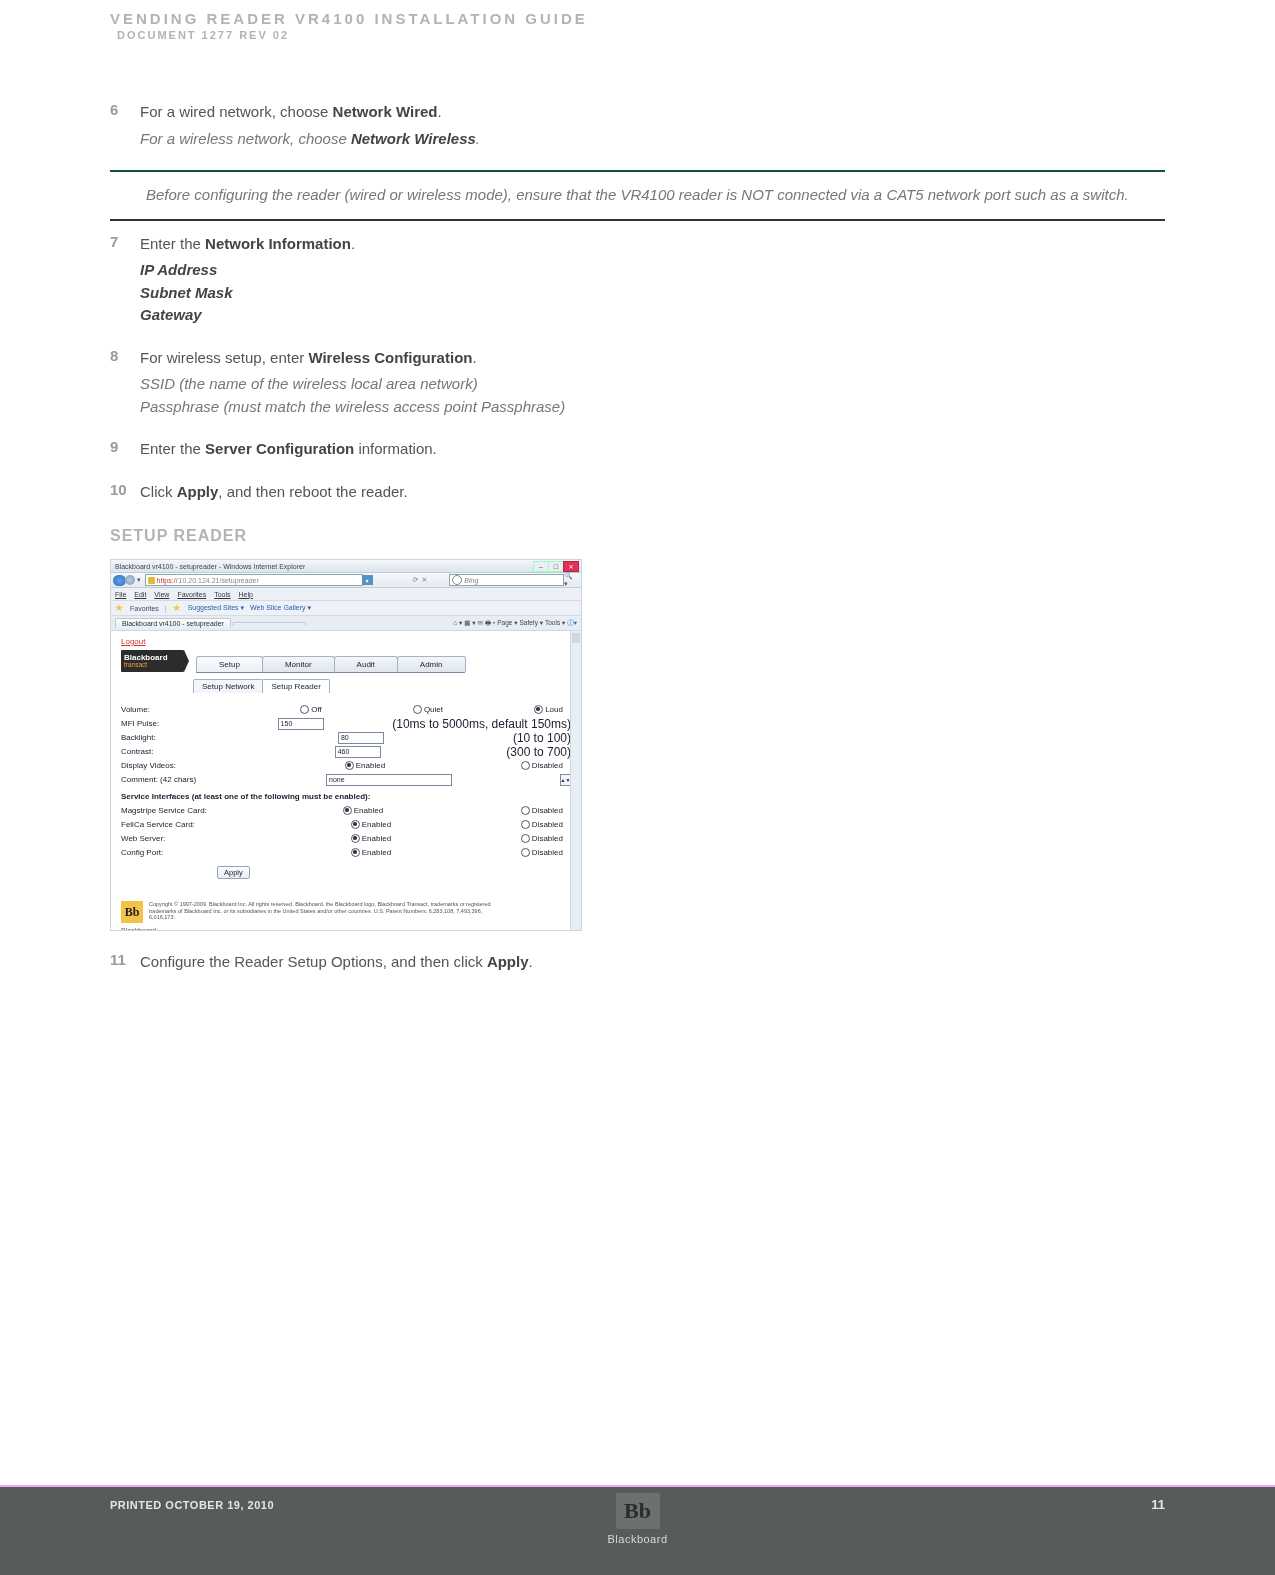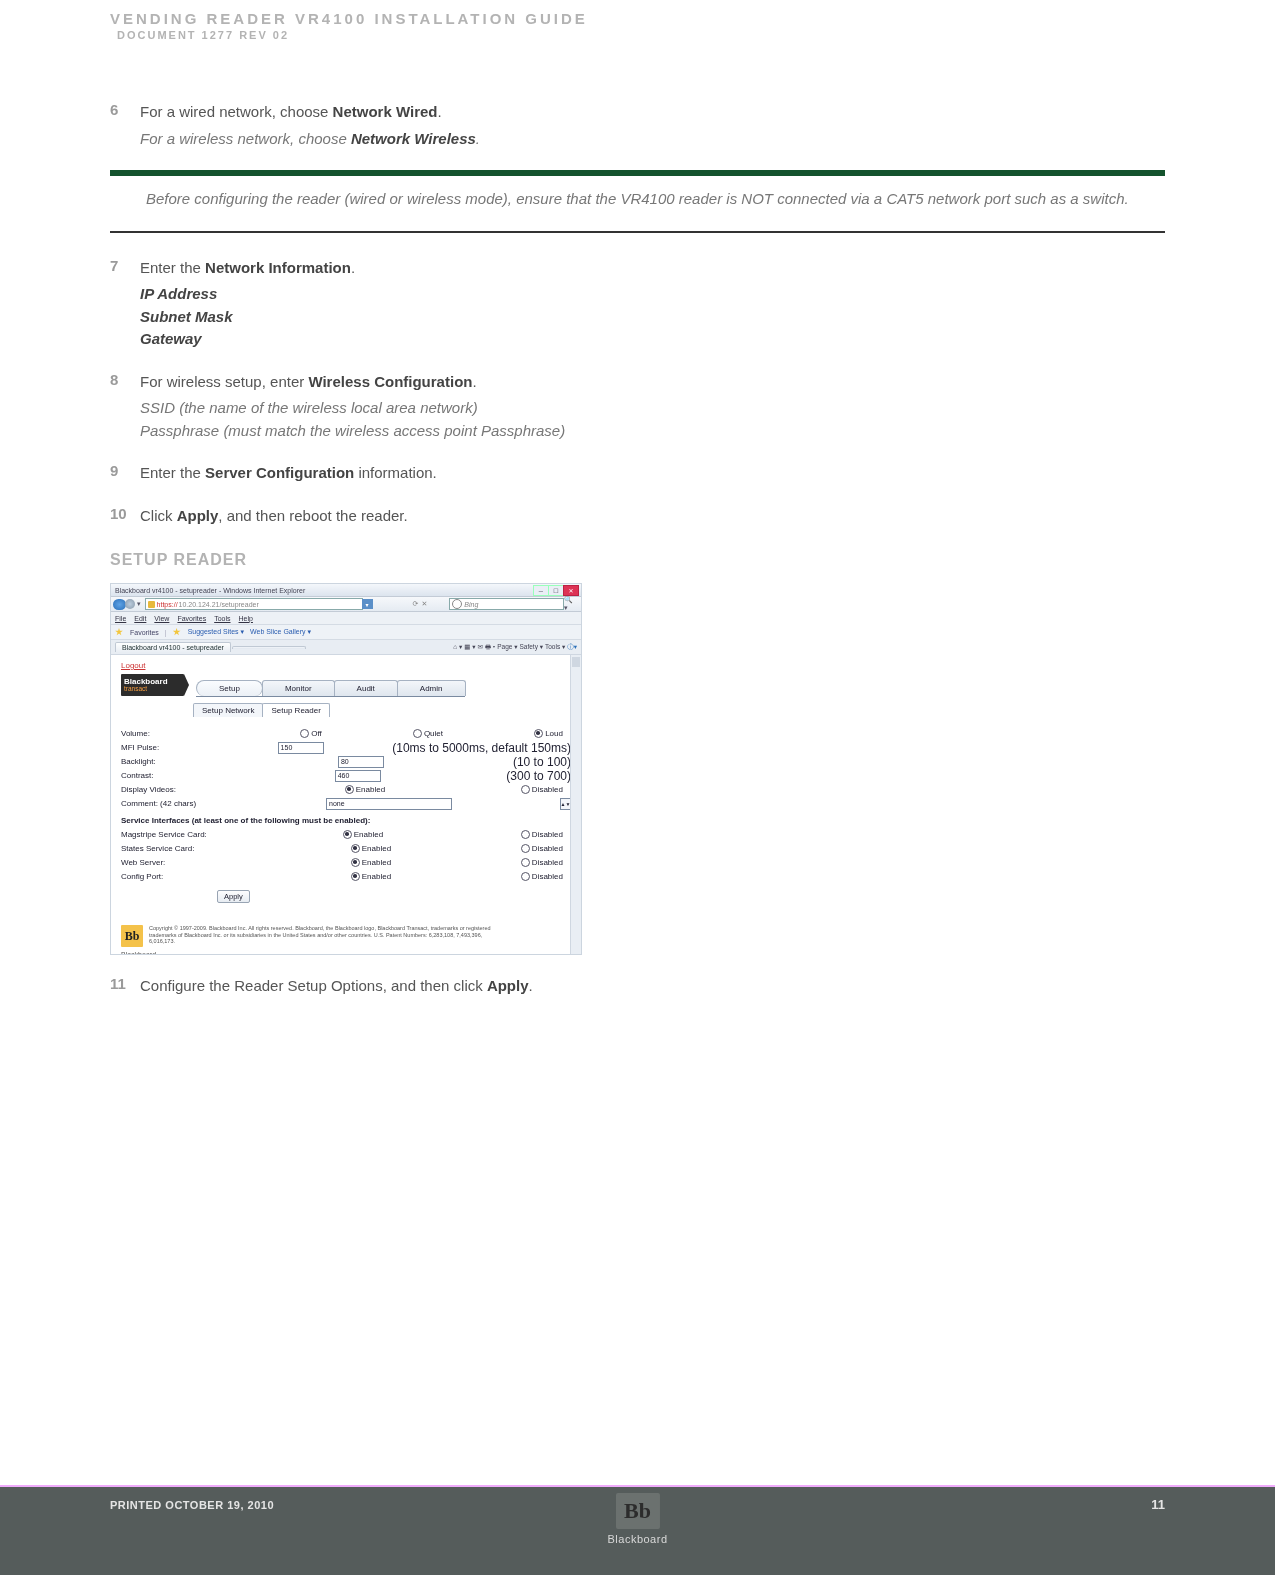--- a/index.html
+++ b/index.html
@@ -6,21 +6,21 @@
   .page { width: 1275px; height: 1575px; position: relative; box-sizing: border-box; }
   .header { padding: 10px 110px 0 110px; }
   .header-title { font-family: Arial, sans-serif; font-size: 15px; letter-spacing: 3px; color: #b3b3b3; font-weight: bold; font-variant: small-caps; }
   .header-sub { font-size: 11px; letter-spacing: 2px; color: #b3b3b3; font-weight: bold; margin-top: 2px; padding-left: 7px; }
   .content { padding: 60px 110px 0 110px; }
   .step { display: flex; margin-bottom: 20px; }
   .step-num { width: 30px; flex: 0 0 30px; color: #9a9a9a; font-weight: bold; font-size: 15px; text-align: left; }
   .step-body { flex: 1; font-size: 15px; line-height: 1.5; color: #555; }
   .step-body .italic { font-style: italic; color: #777; margin-top: 4px; display: block; }
   .step-body b { color: #444; }
-  .callout { border-top: 6px solid #14532d; border-bottom: 2px solid #333; padding: 12px 0 20px 36px; margin: 18px 0 24px 0; font-style: italic; color: #777; font-size: 15px; line-height: 1.5; }
+  .callout { border-top: 2px solid #14532d; border-bottom: 2px solid #333; padding: 12px 0 12px 36px; margin: 18px 0 12px 0; font-style: italic; color: #777; font-size: 15px; line-height: 1.5; }
   .section-heading { font-variant: small-caps; color: #b3b3b3; font-weight: bold; font-size: 16px; letter-spacing: 1px; margin: 24px 0 14px 0; }
   .screenshot { width: 470px; height: 370px; background: #e6ecf3; border: 1px solid #ccd5df; position: relative; font-size: 8px; color: #233; overflow: hidden; }
   .ss-titlebar { height: 12px; background: linear-gradient(#f4f7fb,#dce4ee); border-bottom: 1px solid #c3cbd6; display: flex; align-items: center; padding: 0 4px; font-size: 7px; color: #445; }
   .ss-winbtns { position: absolute; top: 1px; right: 2px; display: flex; gap: 0; }
   .ss-winbtn { width: 14px; height: 9px; background: #eaeff6; border: 1px solid #9fb; font-size: 6px; display: flex; align-items: center; justify-content: center; margin-left: -1px;}
   .ss-winbtn.close { background: #d35; color: #fff; border-color: #b24; }
   .ss-addrbar { height: 14px; background: linear-gradient(#f6f8fb,#e5ebf2); border-bottom: 1px solid #c3cbd6; display: flex; align-items: center; font-size: 7px; }
   .ss-nav-btn { width: 14px; height: 11px; border-radius: 7px; background: radial-gradient(#5fa3e6,#2a6fb8); margin-left: 2px; display: inline-block; }
   .ss-nav-btn.fwd { background: radial-gradient(#bcd,#89a); width: 11px; height: 10px; margin-left: -1px;}
   .ss-url { height: 10px; background: #fff; border: 1px solid #8aa; margin-left: 4px; width: 230px; display: flex; align-items: center; padding: 0 2px; color: #888;}
@@ -44,21 +44,21 @@
   .ss-sbar { position:absolute; right:0; top:0; width:10px; height:100%; background: #e9eef4; border-left:1px solid #cfd7e1; }
   .ss-sbar-thumb { position:absolute; top:2px; left:1px; width:8px; height:10px; background: #cfd7e1;}
   .ss-logout { color: #c33; text-decoration: underline; font-size: 8px; margin-bottom: 4px; display: inline-block;}
   .ss-toprow { display: flex; align-items: stretch; gap: 12px; }
   .ss-logo { width: 60px; height: 22px; background: #2c2c2c; color: #fff; font-size: 7px; display: flex; flex-direction: column; justify-content: center; padding-left: 3px; position: relative; border-radius: 1px;}
   .ss-logo::after { content:''; position:absolute; right:-5px; top:0; width:0; height:0; border-top:11px solid transparent; border-bottom:11px solid transparent; border-left:5px solid #2c2c2c;}
   .ss-logo-top { font-weight: bold; font-size: 8px; line-height: 1;}
   .ss-logo-bot { color: #f59e42; font-size: 6.5px; line-height: 1;}
   .ss-maintabs { display: flex; border-bottom: 1px solid #7a8aa0; align-items: flex-end; height: 22px; }
   .ss-maintab { padding: 3px 22px; font-size: 8px; color: #223; background: linear-gradient(#f3f6fa,#dfe6ee); border: 1px solid #a6b2c2; border-bottom: none; border-radius: 3px 3px 0 0; margin-right: -1px;}
-  .ss-maintab.active { background: linear-gradient(#fafcfe,#ebf0f6); border-radius: 8px; }
+  .ss-maintab.active { background: linear-gradient(#fafcfe,#ebf0f6); }
   .ss-subtabs { margin-top: 6px; display: flex; }
   .ss-subtab { padding: 2px 8px; font-size: 8px; color: #223; background: #f3f6fa; border: 1px solid #a6b2c2; border-bottom: none; border-radius: 2px 2px 0 0; margin-right: -1px; cursor: pointer;}
   .ss-subtab.active { background: #fff; }
   .ss-form { margin-top: 10px; font-size: 8px; color: #223; }
   .ss-row { display: flex; align-items: center; height: 13px; margin-bottom: 1px; justify-content: space-between;}
   .ss-label { width: 96px; }
   .ss-radio { width: 7px; height: 7px; border: 1px solid #556; border-radius: 50%; display: inline-block; margin: 0 2px 0 0; vertical-align: middle; position: relative;}
   .ss-radio.checked::after { content:''; position:absolute; top:1.2px; left:1.2px; width:3.6px; height:3.6px; background:#334; border-radius:50%;}
   .ss-rlabel { margin-right: 8px; display:inline-flex; align-items:center; }
   .ss-input { width: 40px; height: 10px; border: 1px solid #7a8aa0; background: #fff; font-size: 7px; padding: 0 2px; display:inline-flex; align-items:center;}
@@ -278,21 +278,21 @@
             <span class="ss-rlabel">
                 <span class="ss-radio checked"></span>
                 <span>Enabled</span>
               </span>
             <span class="ss-rlabel">
                 <span class="ss-radio"></span>
                 <span>Disabled</span>
               </span>
           </div>
           <div class="ss-row">
-            <span class="ss-label" style="width:108px;">States Service Card:</span>
+            <span class="ss-label" style="width:108px;">FeliCa Service Card:</span>
             <span class="ss-rlabel">
                 <span class="ss-radio checked"></span>
                 <span>Enabled</span>
               </span>
             <span class="ss-rlabel">
                 <span class="ss-radio"></span>
                 <span>Disabled</span>
               </span>
           </div>
           <div class="ss-row">

